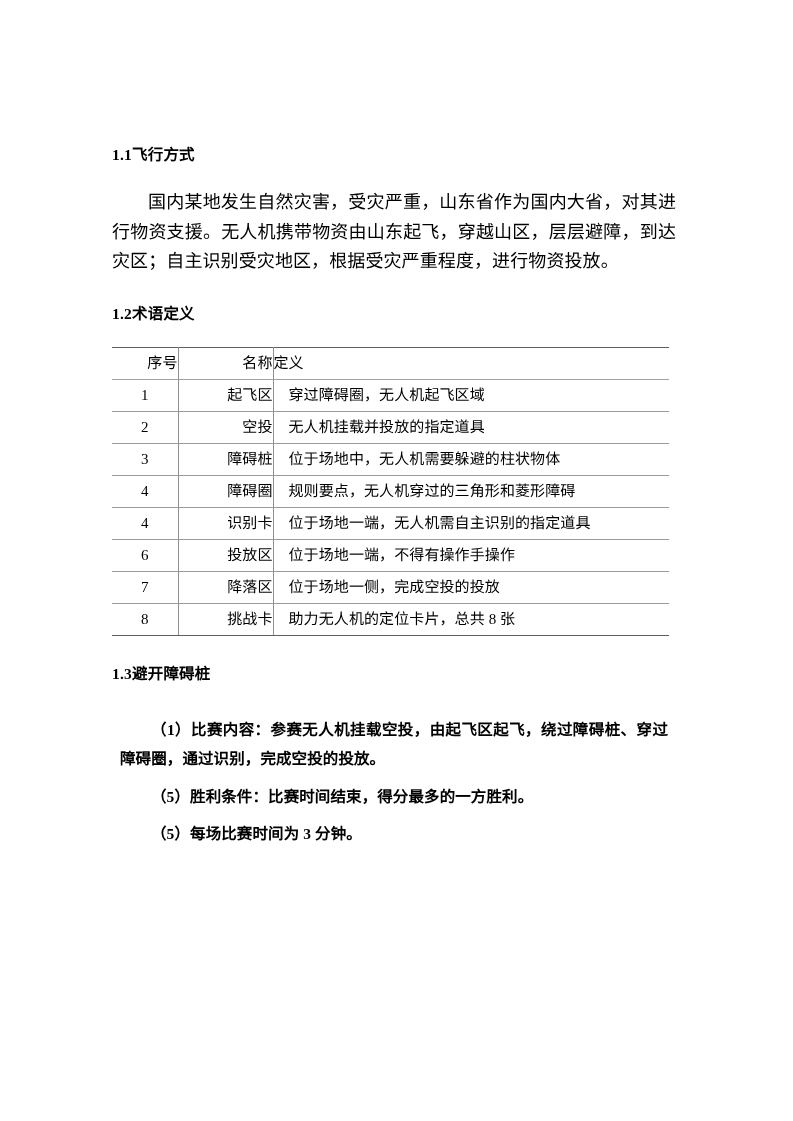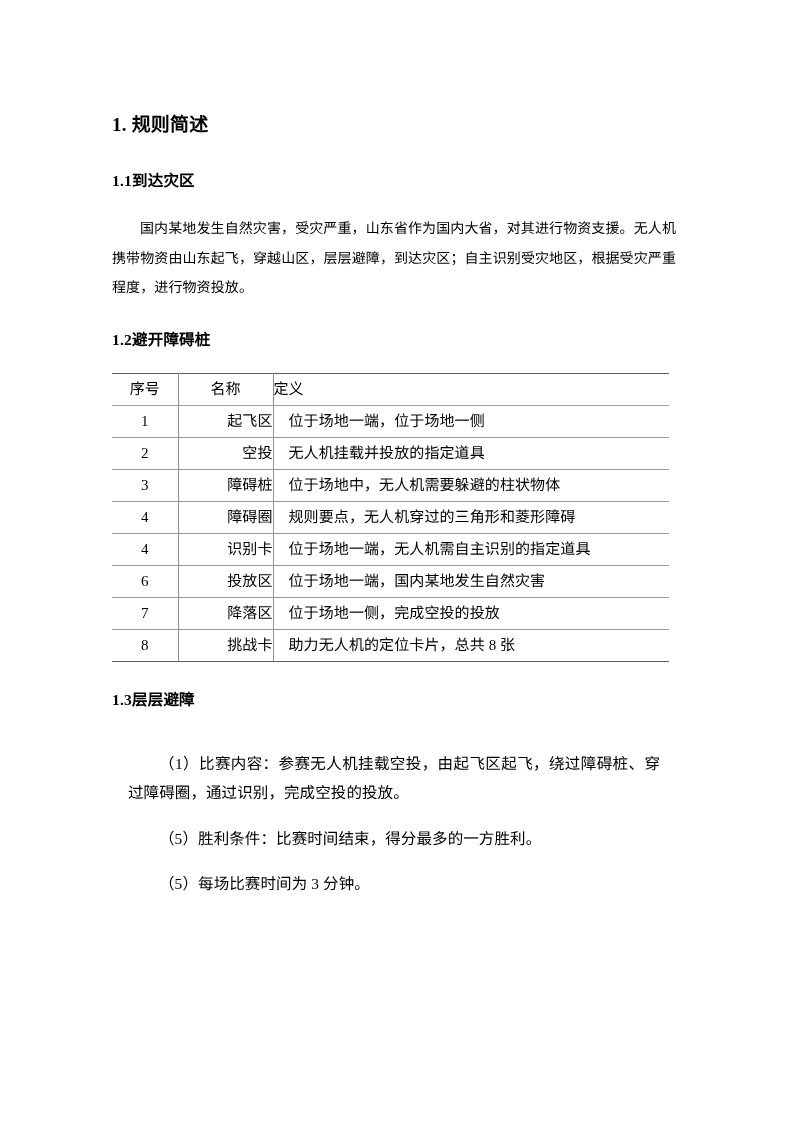--- a/index.html
+++ b/index.html
@@ -47,39 +47,39 @@
   .h2-num { }
 
   .gap-after-h1   { height: 32px; }
   .gap-after-h2   { height: 22px; }
   .gap-before-h2b { height: 26px; }
   .gap-before-h2c { height: 27px; }
   .gap-after-h2c  { height: 22px; }
 
   
   p.body-par {
-    font-size: 14px;
+    font-size: 18px;
     line-height: 29.5px;
     margin: 0;
     text-align: justify;
     text-justify: inter-ideograph;
     text-indent: 2em;
     letter-spacing: 0.1px;
   }
 
   
   .points { margin: 0; }
   p.point {
     font-size: 15.5px;
     line-height: 29.5px;
-    margin: 16px;
+    margin: 8px;
     text-align: justify;
     text-justify: inter-ideograph;
     text-indent: 2em;
-    font-weight: normal;
+    font-weight: bold;
     letter-spacing: 0.1px;
   }
 
   
   table.terms {
     border-collapse: collapse;
     width: 557px;
     table-layout: fixed;
     margin: 0;
     font-size: 15px;
@@ -94,56 +94,53 @@
     height: 31px;
     line-height: 31px;
     font-weight: normal;
     vertical-align: middle;
     letter-spacing: 0.1px;
   }
 
   table.terms thead th {
     border-top: 1.6px solid #5e5e5e;
     border-bottom: 1.3px solid #a0a0a0;
-    text-align: center;
+    text-align: right;
   }
   table.terms tbody td {
     border-bottom: 1.3px solid #9a9a9a;
   }
   table.terms tbody tr:last-child td {
     border-bottom: 1.6px solid #5e5e5e;
   }
 
   .cell-no   { text-align: center; border-right: 1.3px solid #8f8f8f; }
   .cell-name { text-align: right; border-right: 1.3px solid #8f8f8f; }
   .cell-def  { text-align: left; padding-left: 15px !important; }
 </style>
 </head>
 <body>
 
 <div class="page">
 
-  <h1 class="doc-h1">
-    <span class="h1-num">1.</span><span>规则简述</span>
-  </h1>
 
   <div class="gap-after-h1"></div>
 
   <h2 class="doc-h2">
-    <span class="h2-num">1.1</span><span>到达灾区</span>
+    <span class="h2-num">1.1</span><span>飞行方式</span>
   </h2>
 
   <div class="gap-after-h2"></div>
 
   <p class="body-par">国内某地发生自然灾害，受灾严重，山东省作为国内大省，对其进行物资支援。无人机携带物资由山东起飞，穿越山区，层层避障，到达灾区；自主识别受灾地区，根据受灾严重程度，进行物资投放。</p>
 
   <div class="gap-before-h2b"></div>
 
   <h2 class="doc-h2">
-    <span class="h2-num">1.2</span><span>避开障碍桩</span>
+    <span class="h2-num">1.2</span><span>术语定义</span>
   </h2>
 
   <div class="gap-after-h2"></div>
 
   <table class="terms">
     <colgroup>
       <col class="c-no">
         <col class="c-name">
         <col class="c-def">
     </colgroup>
@@ -151,21 +148,21 @@
       <tr>
         <th class="cell-no">序号</th>
         <th class="cell-name">名称</th>
         <th class="cell-def" style="text-align:left;padding-left:0 !important;">定义</th>
       </tr>
     </thead>
     <tbody>
       <tr>
         <td class="cell-no">1</td>
         <td class="cell-name">起飞区</td>
-        <td class="cell-def">位于场地一端，位于场地一侧</td>
+        <td class="cell-def">穿过障碍圈，无人机起飞区域</td>
       </tr>
       <tr>
         <td class="cell-no">2</td>
         <td class="cell-name">空投</td>
         <td class="cell-def">无人机挂载并投放的指定道具</td>
       </tr>
       <tr>
         <td class="cell-no">3</td>
         <td class="cell-name">障碍桩</td>
         <td class="cell-def">位于场地中，无人机需要躲避的柱状物体</td>
@@ -176,39 +173,39 @@
         <td class="cell-def">规则要点，无人机穿过的三角形和菱形障碍</td>
       </tr>
       <tr>
         <td class="cell-no">4</td>
         <td class="cell-name">识别卡</td>
         <td class="cell-def">位于场地一端，无人机需自主识别的指定道具</td>
       </tr>
       <tr>
         <td class="cell-no">6</td>
         <td class="cell-name">投放区</td>
-        <td class="cell-def">位于场地一端，国内某地发生自然灾害</td>
+        <td class="cell-def">位于场地一端，不得有操作手操作</td>
       </tr>
       <tr>
         <td class="cell-no">7</td>
         <td class="cell-name">降落区</td>
         <td class="cell-def">位于场地一侧，完成空投的投放</td>
       </tr>
       <tr>
         <td class="cell-no">8</td>
         <td class="cell-name">挑战卡</td>
         <td class="cell-def">助力无人机的定位卡片，总共 8 张</td>
       </tr>
     </tbody>
   </table>
 
   <div class="gap-before-h2c"></div>
 
   <h2 class="doc-h2">
-    <span class="h2-num">1.3</span><span>层层避障</span>
+    <span class="h2-num">1.3</span><span>避开障碍桩</span>
   </h2>
 
   <div class="gap-after-h2c"></div>
 
   <div class="points">
     <p class="point">（1）比赛内容：参赛无人机挂载空投，由起飞区起飞，绕过障碍桩、穿过障碍圈，通过识别，完成空投的投放。</p>
     <p class="point">（5）胜利条件：比赛时间结束，得分最多的一方胜利。</p>
     <p class="point">（5）每场比赛时间为 3 分钟。</p>
   </div>
 

